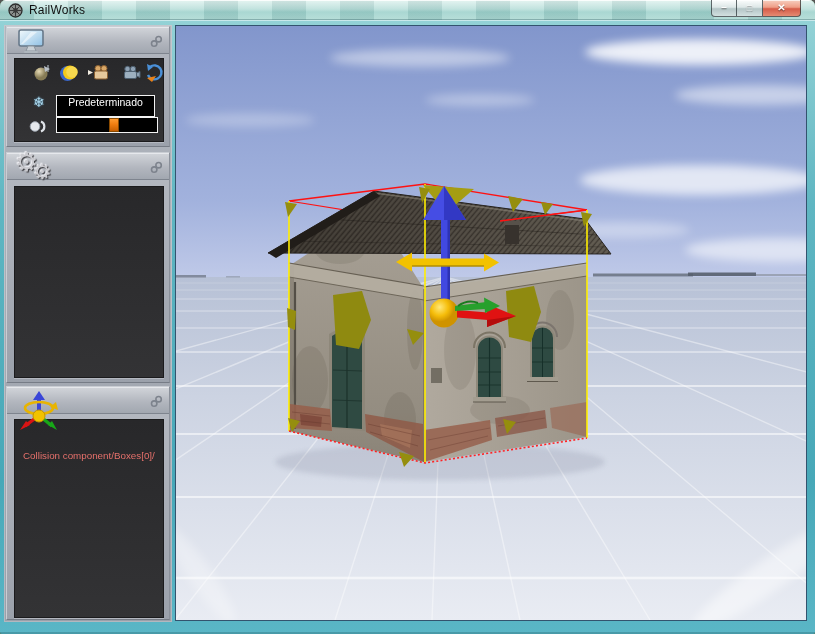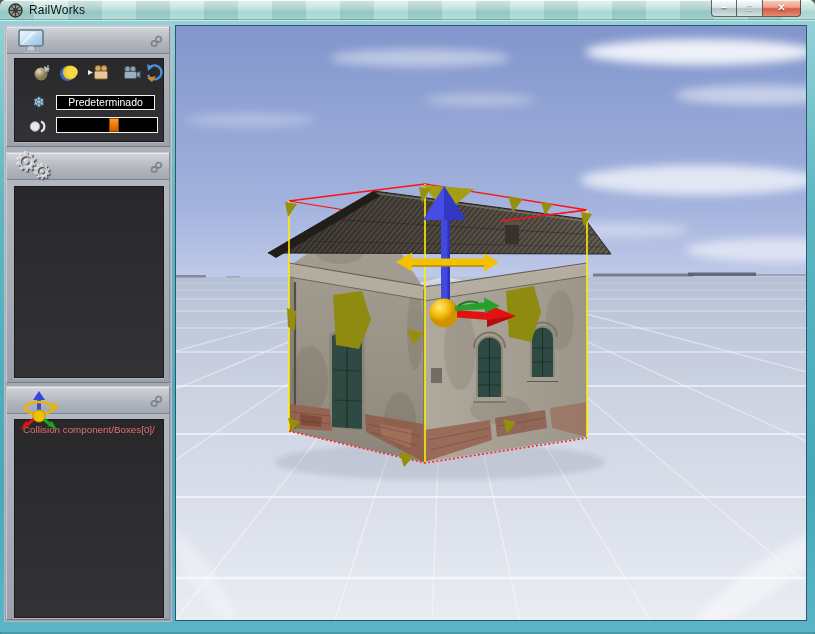--- a/index.html
+++ b/index.html
@@ -42,38 +42,38 @@
   .darkbox{position:absolute;left:7px;width:150px;background:linear-gradient(180deg,#28282a,#333335);
     border:1px solid #1b1b1d;box-shadow:0 1px 0 rgba(255,255,255,.25);}
   
   .p1{top:1px;height:121px;}
   .p1 .darkbox{top:31px;height:84px;}
   .monitor-icon{position:absolute;left:10px;top:2px;}
   .iconrow{position:absolute;left:0;top:3px;width:150px;height:22px;}
   .tool{position:absolute;top:0;width:24px;height:22px;display:flex;align-items:center;justify-content:center;}
   .row2{position:absolute;left:0;top:35px;width:150px;height:17px;}
   .snowflake{position:absolute;left:18px;top:0px;font-size:14px;color:#abd9ee;text-shadow:0 0 2px #5d90b0;}
-  .env-field{position:absolute;left:41px;top:1px;width:99px;height:15px;background:#000;
+  .env-field{position:absolute;left:41px;top:1px;width:99px;height:22px;background:#000;
     border:1px solid #f2f2f2;color:#fff;font-size:10.5px;line-height:13px;text-align:center;overflow:hidden;}
   .row3{position:absolute;left:0;top:58px;width:150px;height:17px;}
   .toggle-icon{position:absolute;left:14px;top:2px;}
   .slider{position:absolute;left:41px;top:0;width:102px;height:16px;background:#000;border:1px solid #f2f2f2;}
   .slider-handle{position:absolute;top:0px;width:10px;height:14px;background:linear-gradient(180deg,#ff9a2e,var(--accent,#f07d10) 45%,#c85f00);
     border:1px solid #8a4a00;}
   
   .p2{top:127px;height:231px;}
   .p2 .darkbox{top:33px;height:192px;}
   .gears{position:absolute;left:8px;top:-6px;z-index:3;color:#cbcbd0;text-shadow:1px 1px 1px #3a3a3e,-1px -1px 1px #f0f0f4;}
   .gear1{font-size:26px;}
   .gear2{position:absolute;left:18px;top:13px;font-size:21px;}
   
   .p3{top:361px;height:234px;}
   .p3 .darkbox{top:32px;height:199px;}
   .gizmo-mini{position:absolute;left:11px;top:3px;z-index:3;}
-  .sel-path{padding:4px 0 0 8px;font-size:9.8px;color:var(--sel-text,#e5706b);white-space:nowrap;letter-spacing:0;}
+  .sel-path{padding:30px 0 0 8px;font-size:9.8px;color:var(--sel-text,#e5706b);white-space:nowrap;letter-spacing:0;}
   
   .viewport{position:absolute;left:176px;top:26px;width:630px;height:594px;background:#9fb0da;
     outline:1px solid #33536e;}
   .viewport svg{display:block;}
 </style>
 </head>
 <body>
 
 <div class="stage">
 

